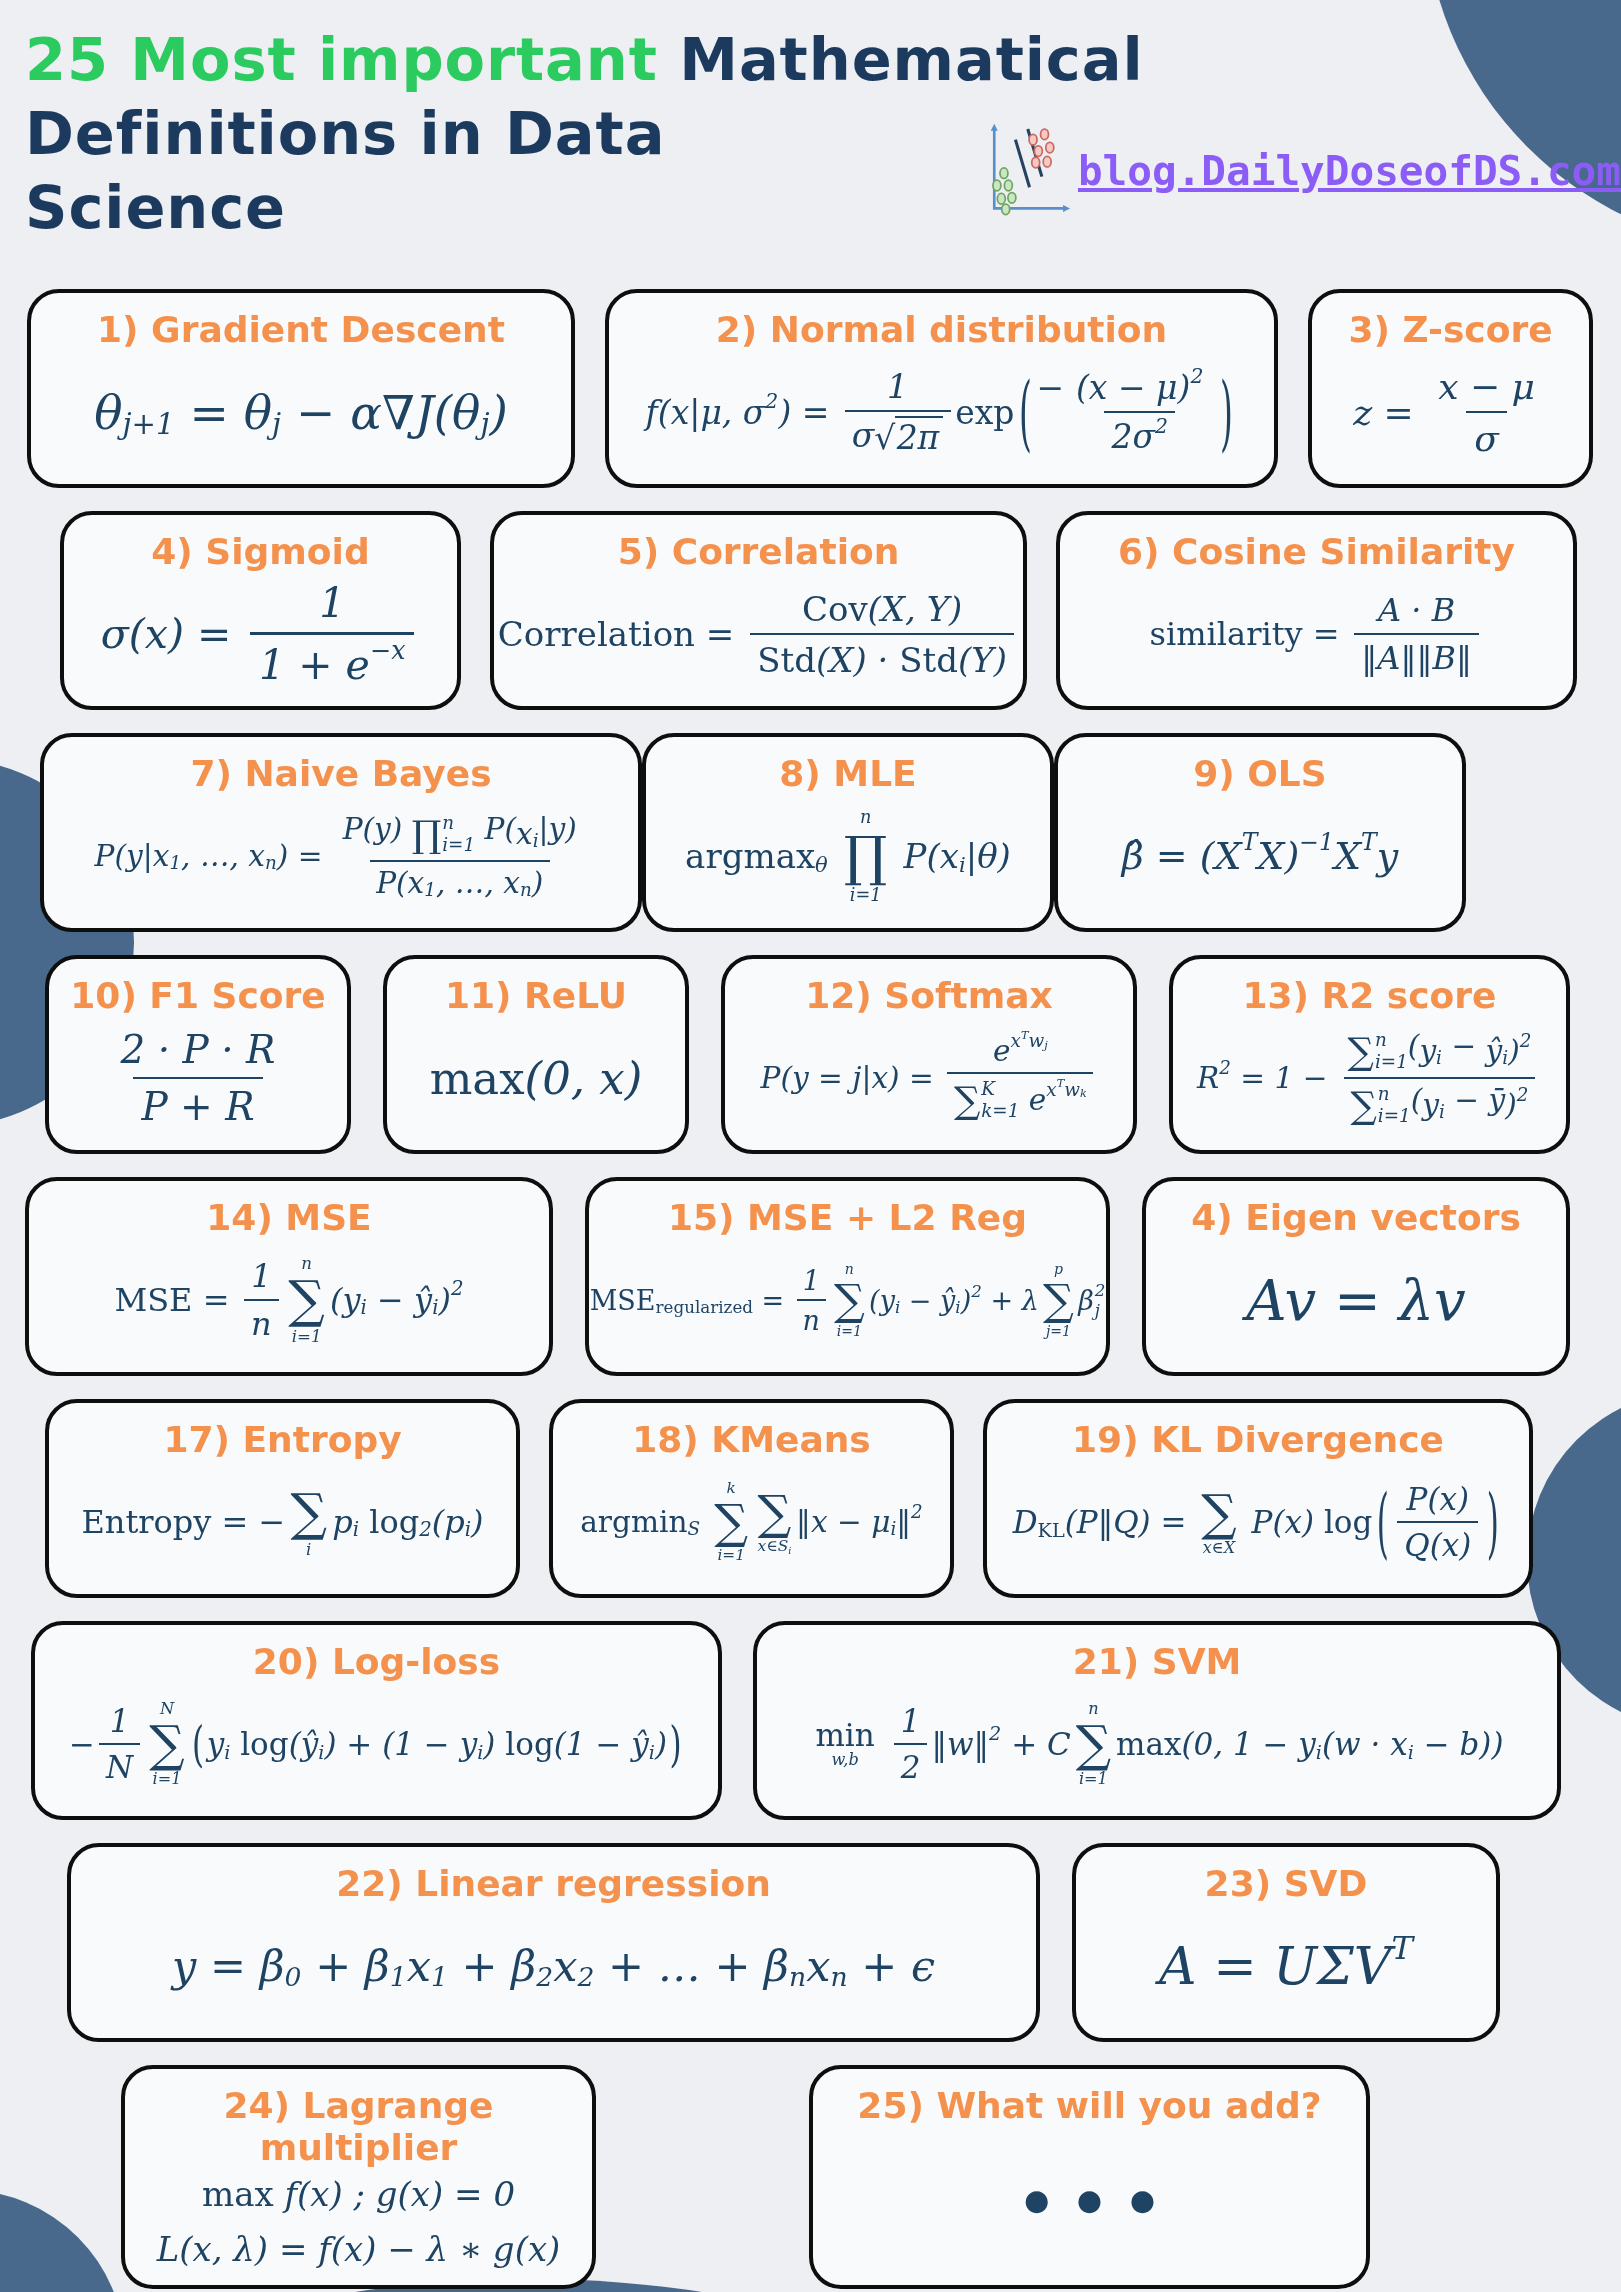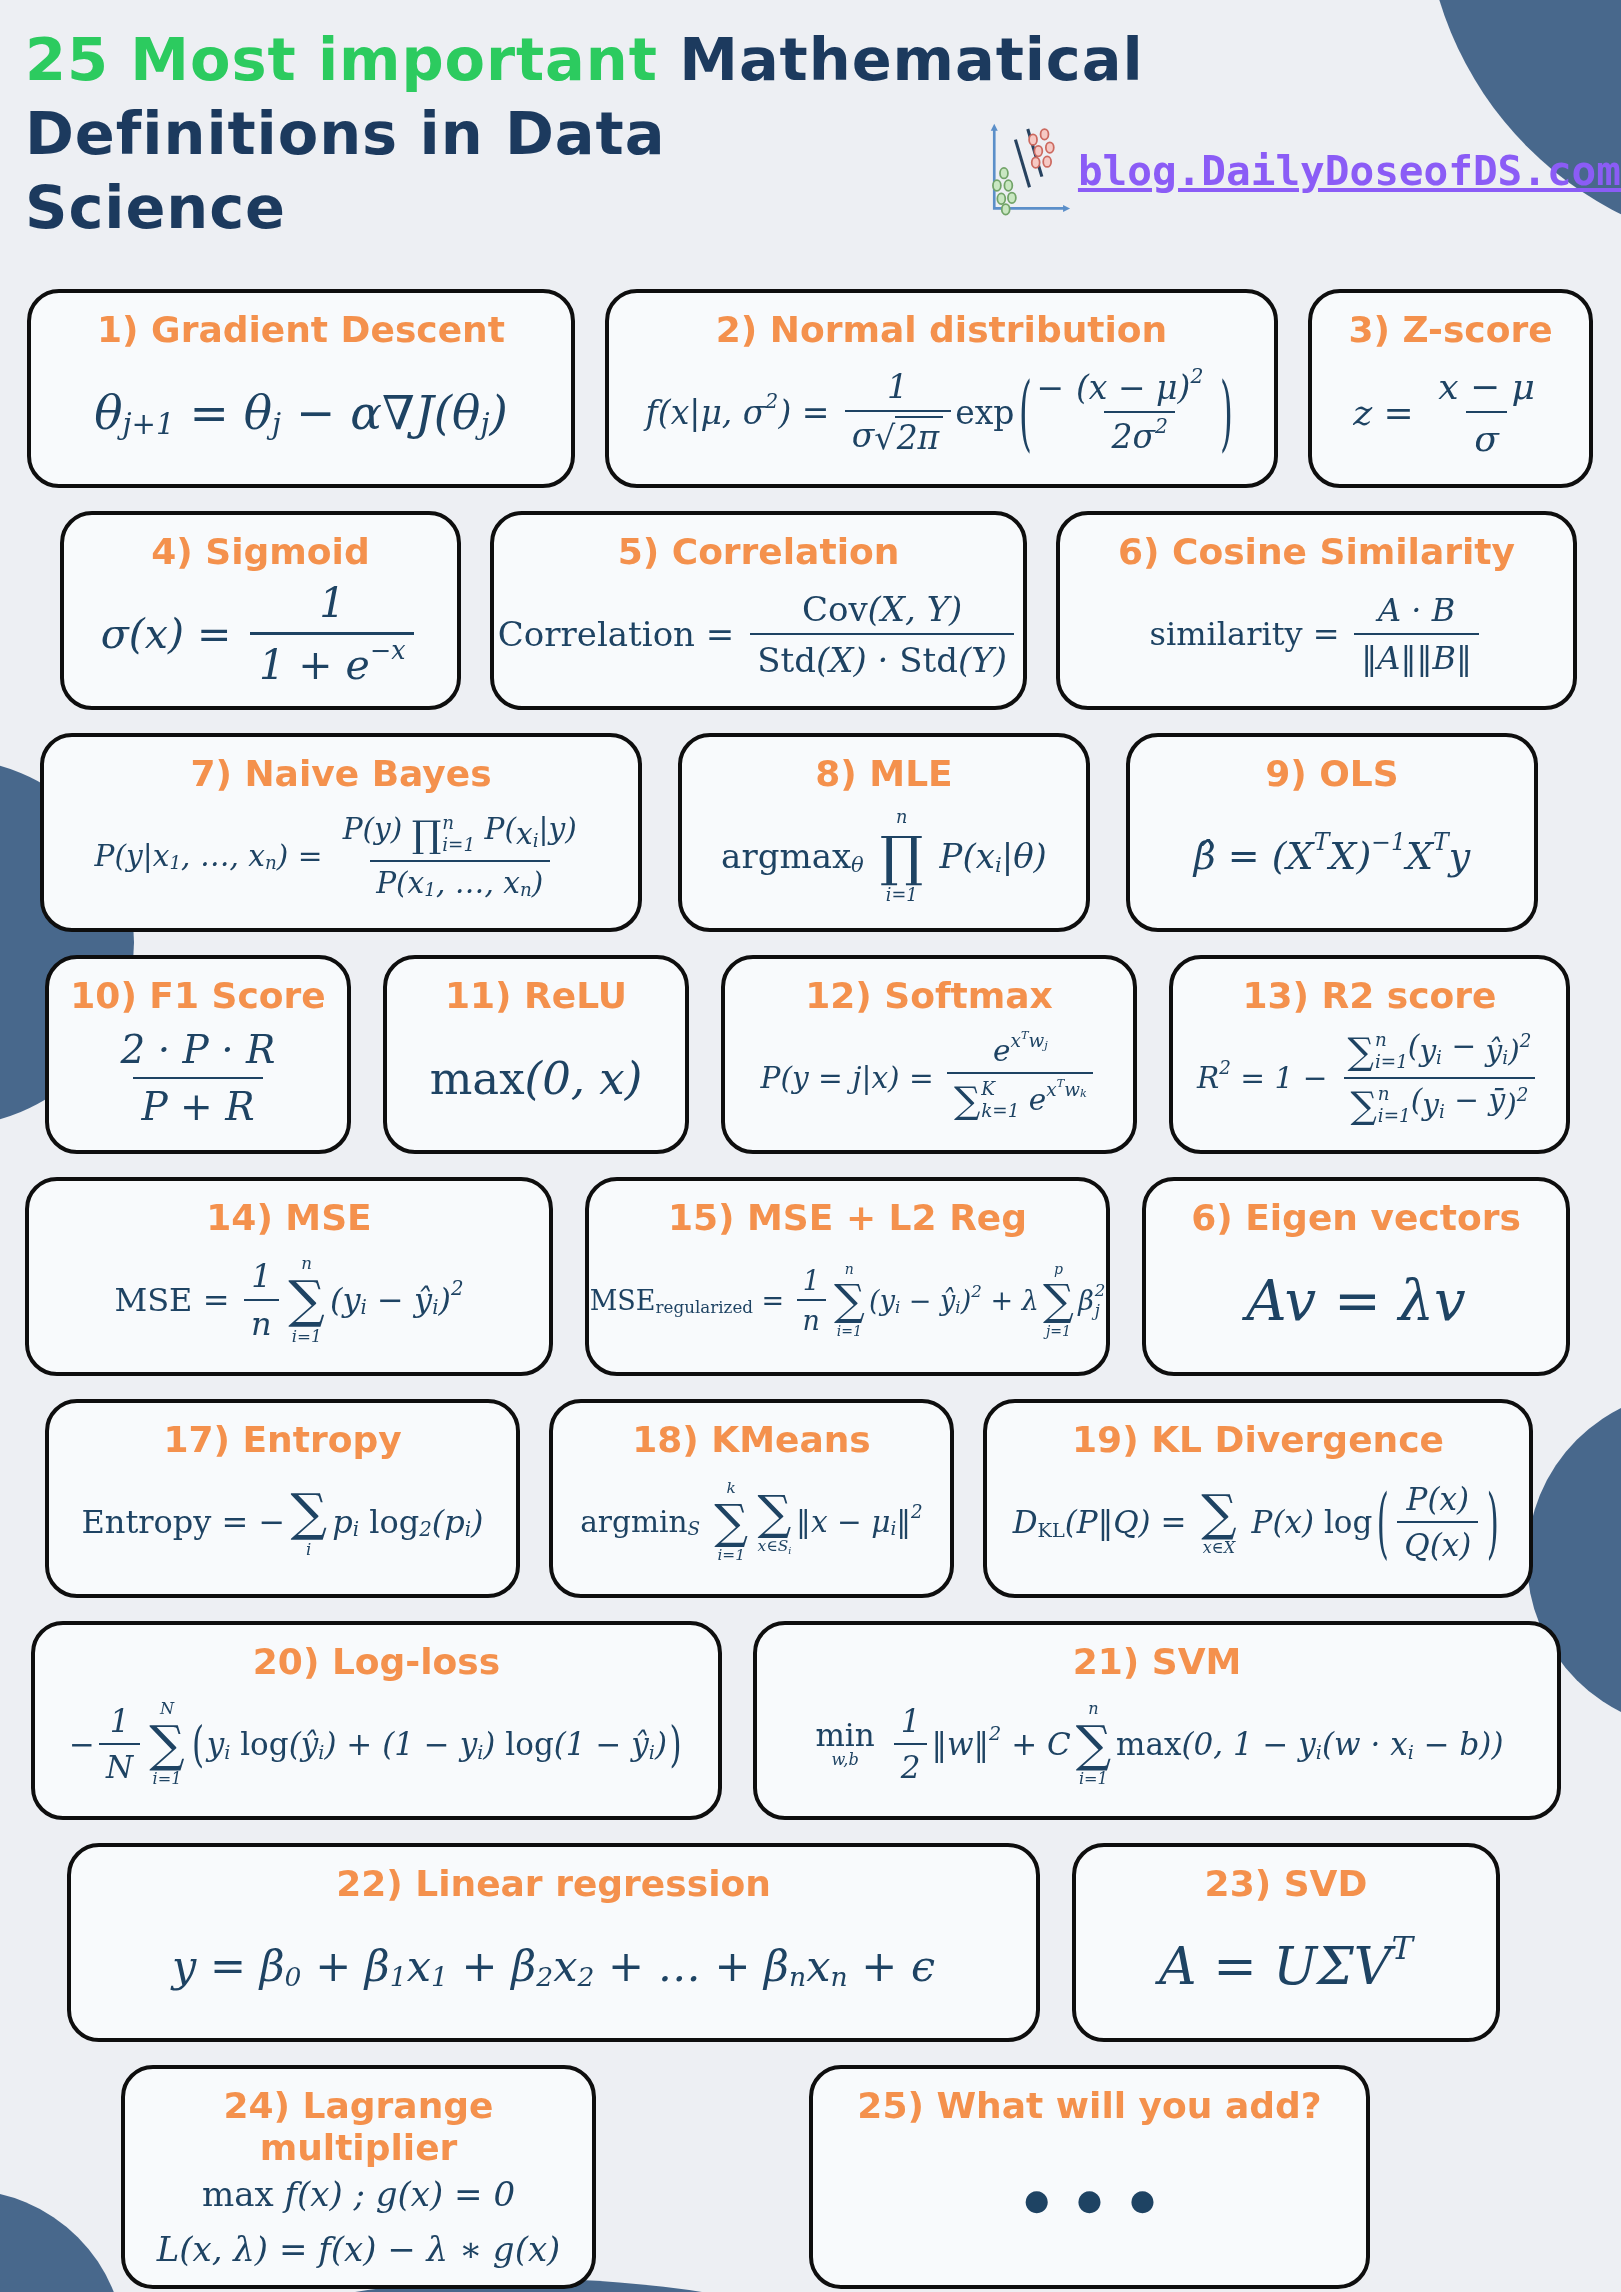--- a/index.html
+++ b/index.html
@@ -136,21 +136,21 @@
             <span class="mrow"><span class="mu">Correlation = </span><span class="mfrac"><span class="fnum"><span class="mu">Cov</span><span class="mi">(X, Y)</span></span><span class="fden"><span class="mu">Std</span><span class="mi">(X) · </span><span class="mu">Std</span><span class="mi">(Y)</span></span></span></span>
           </div>
         </article>
         <article class="card" style="width: 521px;">
           <h2 class="card-title" style="margin: 3.6px 0px 5.4px;">6) Cosine Similarity</h2>
           <div class="formula" style="font-size: 32px;">
             <span class="mrow"><span class="mu">similarity = </span><span class="mfrac"><span class="fnum"><span class="mi">A · B</span></span><span class="fden"><span class="mi">‖A‖‖B‖</span></span></span></span>
           </div>
         </article>
       </div>
-      <div class="row" style="padding-left: 40px; column-gap: 36px;">
+      <div class="row" style="padding-left: 40px; ">
         <article class="card" style="width: 602px;">
           <h2 class="card-title" style="margin: 3.6px 0px 5.4px;">7) Naive Bayes</h2>
           <div class="formula" style="font-size: 29.6px;">
             <span class="mrow"><span class="mi">P(y|</span><span class="mss"><span class="mi">x</span><span class="msub"><span class="mi">1</span></span></span><span class="mi">, …, </span><span class="mss"><span class="mi">x</span><span class="msub"><span class="mi">n</span></span></span><span class="mi">) = </span><span class="mfrac"><span class="fnum"><span class="mi">P(y) </span><span class="mss"><span class="mop">∏</span><span class="stk"><span class="s-top"><span class="mi">n</span></span><span class="s-bot"><span class="mi">i=1</span></span></span></span><span class="mi"> P(</span><span class="mss"><span class="mi">x</span><span class="msub"><span class="mi">i</span></span></span><span class="mi">|y)</span></span><span class="fden"><span class="mi">P(</span><span class="mss"><span class="mi">x</span><span class="msub"><span class="mi">1</span></span></span><span class="mi">, …, </span><span class="mss"><span class="mi">x</span><span class="msub"><span class="mi">n</span></span></span><span class="mi">)</span></span></span></span>
           </div>
         </article>
         <article class="card" style="width: 412px;">
           <h2 class="card-title" style="margin: 3.6px 0px 5.4px;">8) MLE</h2>
           <div class="formula" style="font-size: 34px;">
             <span class="mrow"><span class="mss"><span class="mu">argmax</span><span class="msub"><span class="mi">θ</span></span></span><span class="mi"> </span><span class="mbig"><span class="blim"><span class="mi">n</span></span><span class="bsym opsym">∏</span><span class="blim"><span class="mi">i=1</span></span></span><span class="mi"> P(</span><span class="mss"><span class="mi">x</span><span class="msub"><span class="mi">i</span></span></span><span class="mi">|θ)</span></span>
@@ -196,21 +196,21 @@
             <span class="mrow"><span class="mu">MSE = </span><span class="mfrac"><span class="fnum"><span class="mi">1</span></span><span class="fden"><span class="mi">n</span></span></span><span class="mbig"><span class="blim"><span class="mi">n</span></span><span class="bsym opsym">∑</span><span class="blim"><span class="mi">i=1</span></span></span><span class="mi">(</span><span class="mss"><span class="mi">y</span><span class="msub"><span class="mi">i</span></span></span><span class="mi"> − </span><span class="mss"><span class="mi">ŷ</span><span class="msub"><span class="mi">i</span></span></span><span class="mss"><span class="mi">)</span><span class="msup"><span class="mi">2</span></span></span></span>
           </div>
         </article>
         <article class="card" style="width: 525px;">
           <h2 class="card-title" style="margin: 3.6px 0px 5.4px;">15) MSE + L2 Reg</h2>
           <div class="formula" style="font-size: 27px;">
             <span class="mrow"><span class="mss"><span class="mu">MSE</span><span class="msub"><span class="mu">regularized</span></span></span><span class="mi"> = </span><span class="mfrac"><span class="fnum"><span class="mi">1</span></span><span class="fden"><span class="mi">n</span></span></span><span class="mbig"><span class="blim"><span class="mi">n</span></span><span class="bsym opsym">∑</span><span class="blim"><span class="mi">i=1</span></span></span><span class="mi">(</span><span class="mss"><span class="mi">y</span><span class="msub"><span class="mi">i</span></span></span><span class="mi"> − </span><span class="mss"><span class="mi">ŷ</span><span class="msub"><span class="mi">i</span></span></span><span class="mss"><span class="mi">)</span><span class="msup"><span class="mi">2</span></span></span><span class="mi"> + λ</span><span class="mbig"><span class="blim"><span class="mi">p</span></span><span class="bsym opsym">∑</span><span class="blim"><span class="mi">j=1</span></span></span><span class="mss"><span class="mi">β</span><span class="stk"><span class="s-top"><span class="mi">2</span></span><span class="s-bot"><span class="mi">j</span></span></span></span></span>
           </div>
         </article>
         <article class="card" style="width: 428px;">
-          <h2 class="card-title" style="margin: 3.6px 0px 5.4px;">6) Eigen vectors</h2>
+          <h2 class="card-title" style="margin: 3.6px 0px 5.4px;">4) Eigen vectors</h2>
           <div class="formula" style="font-size: 56px;">
             <span class="mrow"><span class="mi">Av = λv</span></span>
           </div>
         </article>
       </div>
       <div class="row" style="padding-left: 45px; column-gap: 29px;">
         <article class="card" style="width: 475px;">
           <h2 class="card-title" style="margin: 3.6px 0px 5.4px;">17) Entropy</h2>
           <div class="formula" style="font-size: 32px;">
             <span class="mrow"><span class="mu">Entropy</span><span class="mi"> = −</span><span class="mbig"><span class="bsym opsym">∑</span><span class="blim"><span class="mi">i</span></span></span><span class="mss"><span class="mi">p</span><span class="msub"><span class="mi">i</span></span></span><span class="mi"> </span><span class="mss"><span class="mu">log</span><span class="msub"><span class="mi">2</span></span></span><span class="mi">(</span><span class="mss"><span class="mi">p</span><span class="msub"><span class="mi">i</span></span></span><span class="mi">)</span></span>

